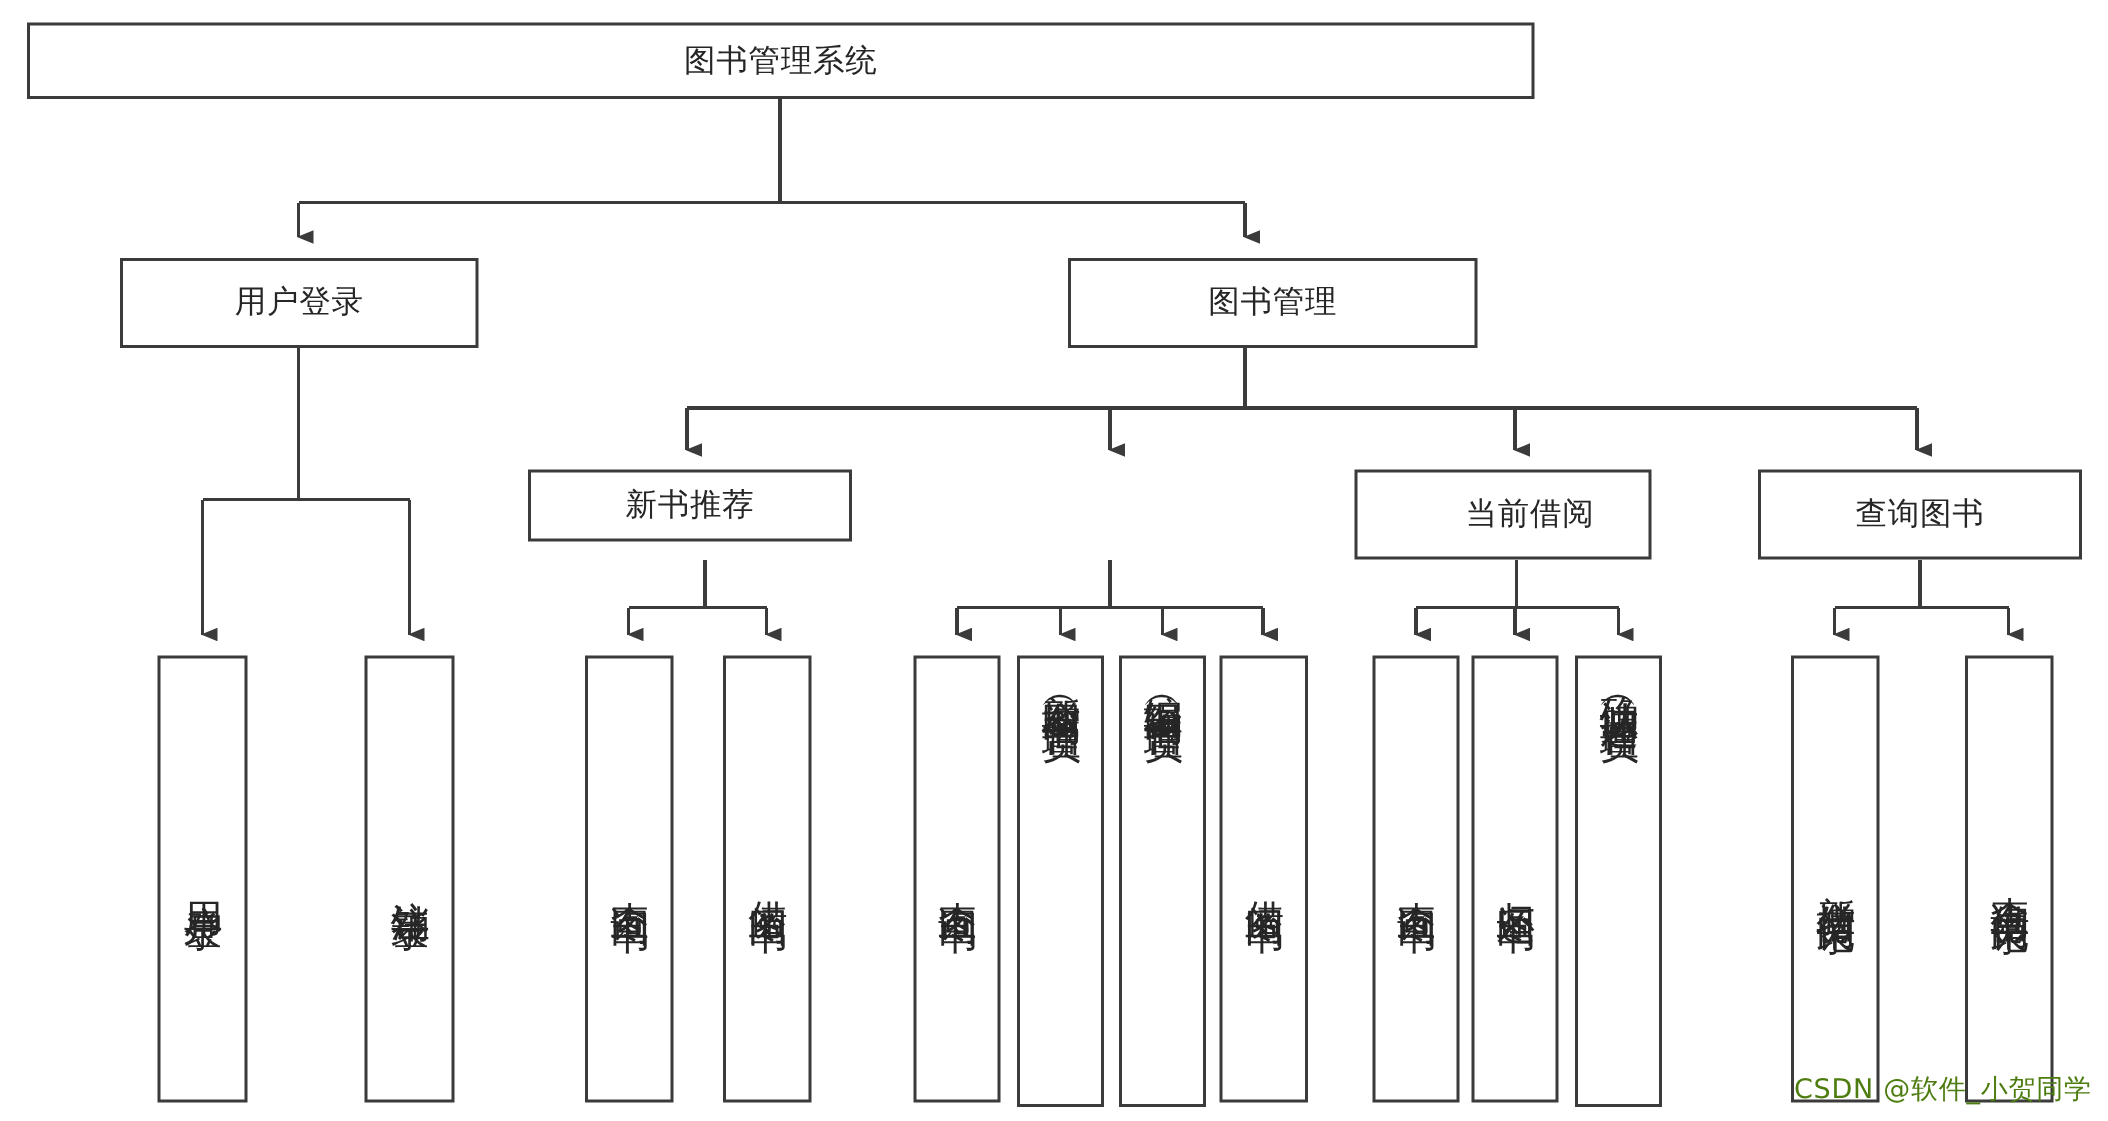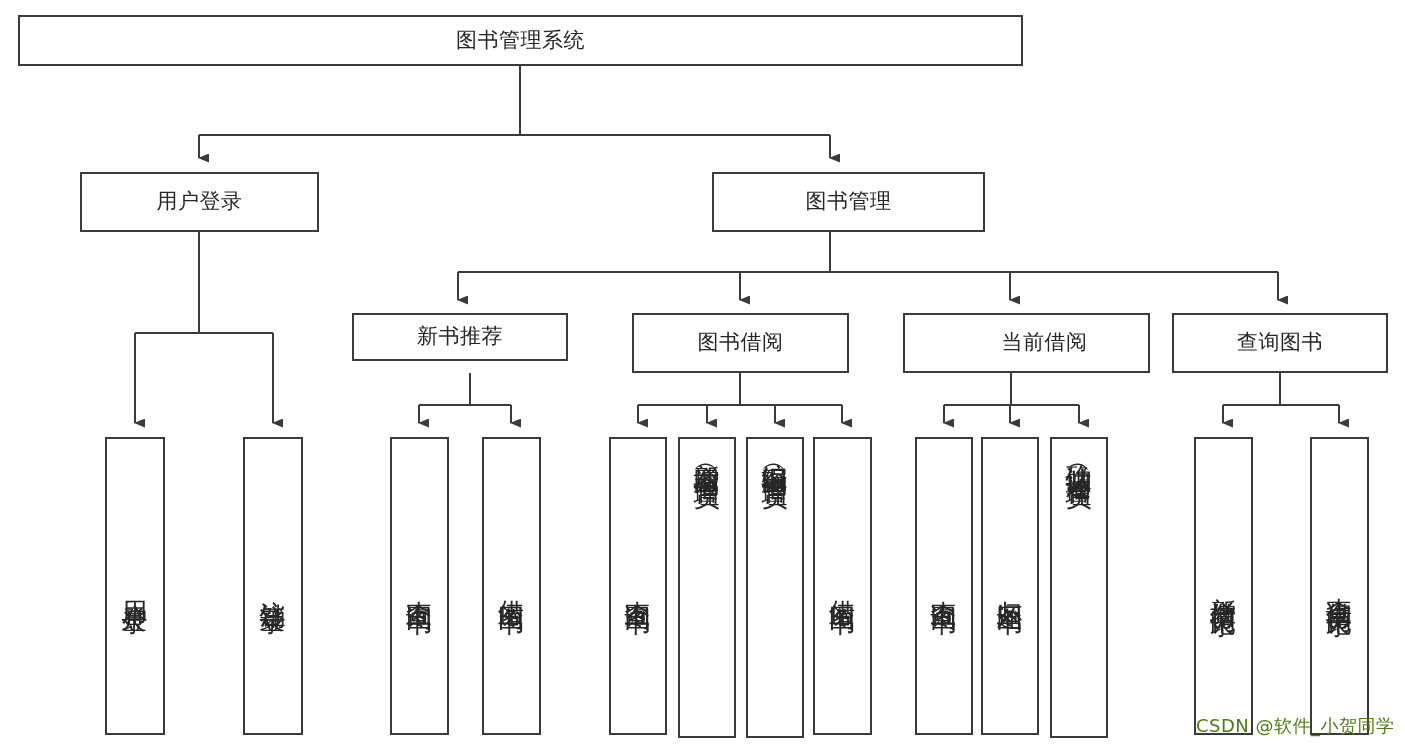--- a/index.html
+++ b/index.html
@@ -132,24 +132,21 @@
   <div class="node h" style="left:80px; top:172px; width:239px; height:60px;">
     <span class="label">用户登录</span>
   </div>
   <div class="node h" style="left:712px; top:172px; width:273px; height:60px;">
     <span class="label">图书管理</span>
   </div>
 
   <div class="node h" style="left:352px; top:313px; width:216px; height:48px;">
     <span class="label">新书推荐</span>
   </div>
-  <div class="node h" style="left:632px; top:313px; width:217px; height:60px;">
-    <span class="label">图书借阅</span>
-  </div>
-  <div class="node h" style="left:903px; top:313px; width:247px; height:60px;padding-left:36px;">
+  <div class="node h" style="left:903px; top:313px; width:198px; height:60px;padding-left:36px;">
     <span class="label">当前借阅</span>
   </div>
   <div class="node h" style="left:1172px; top:313px; width:216px; height:60px;">
     <span class="label">查询图书</span>
   </div>
 
   <div class="node v mid" style="left:105px; top:437px; width:60px; height:298px;">
     <span class="label">用户登录</span>
   </div>
   <div class="node v mid" style="left:243px; top:437px; width:60px; height:298px;">

